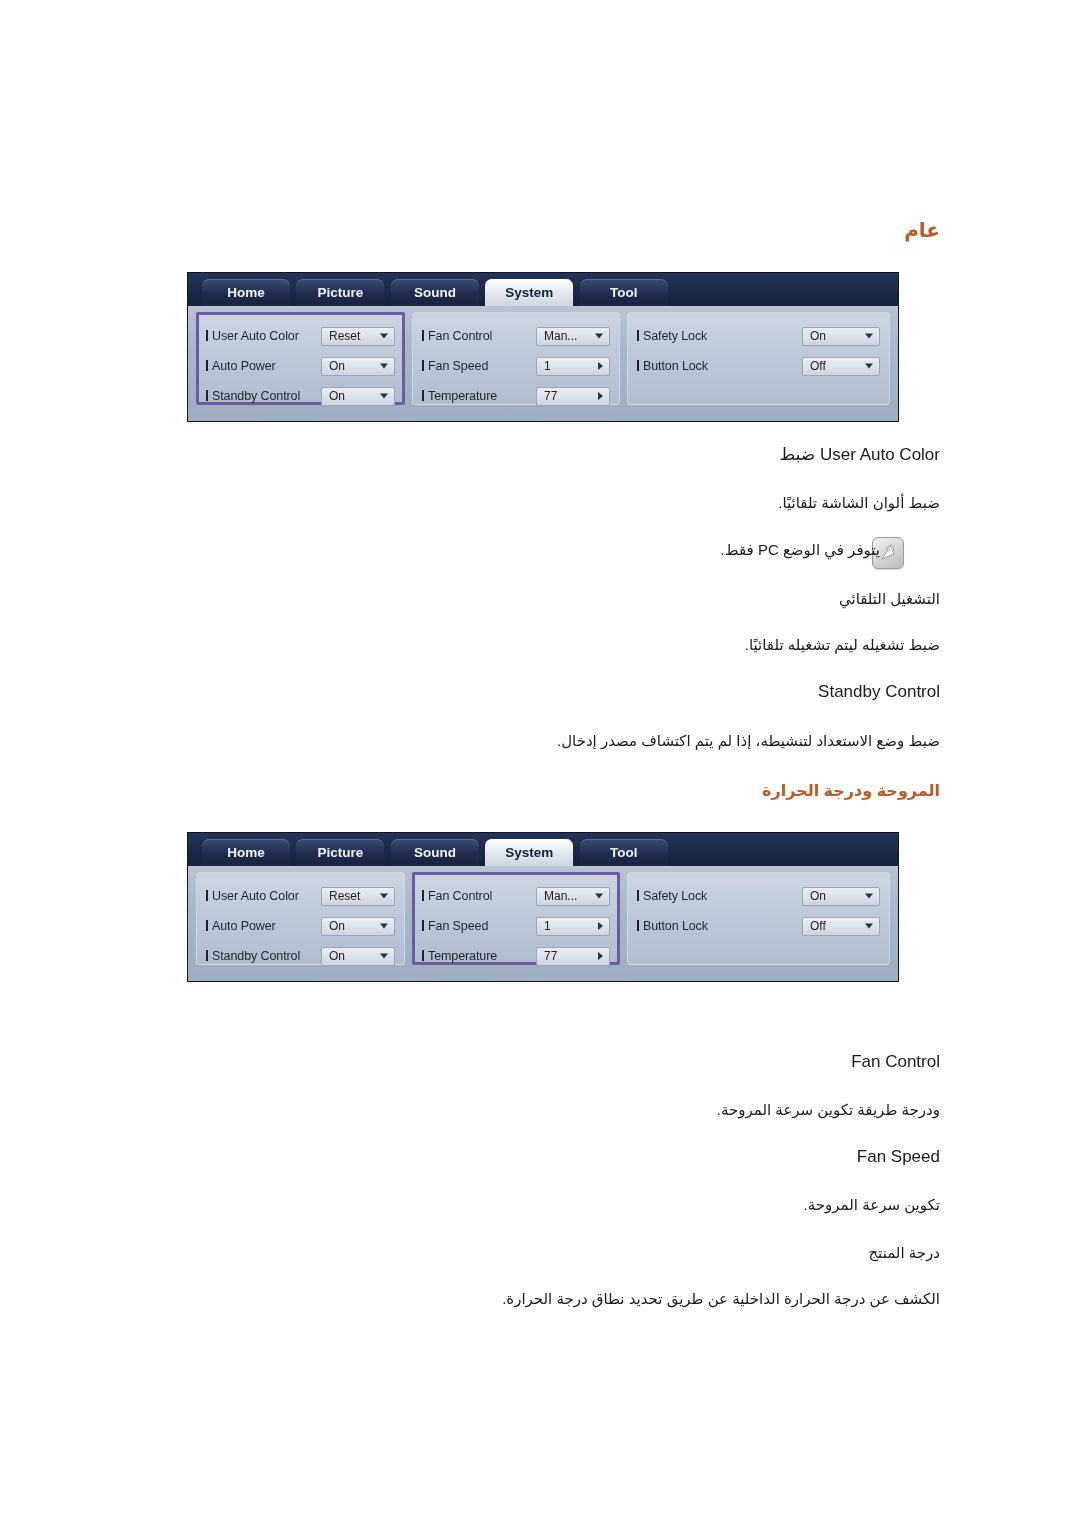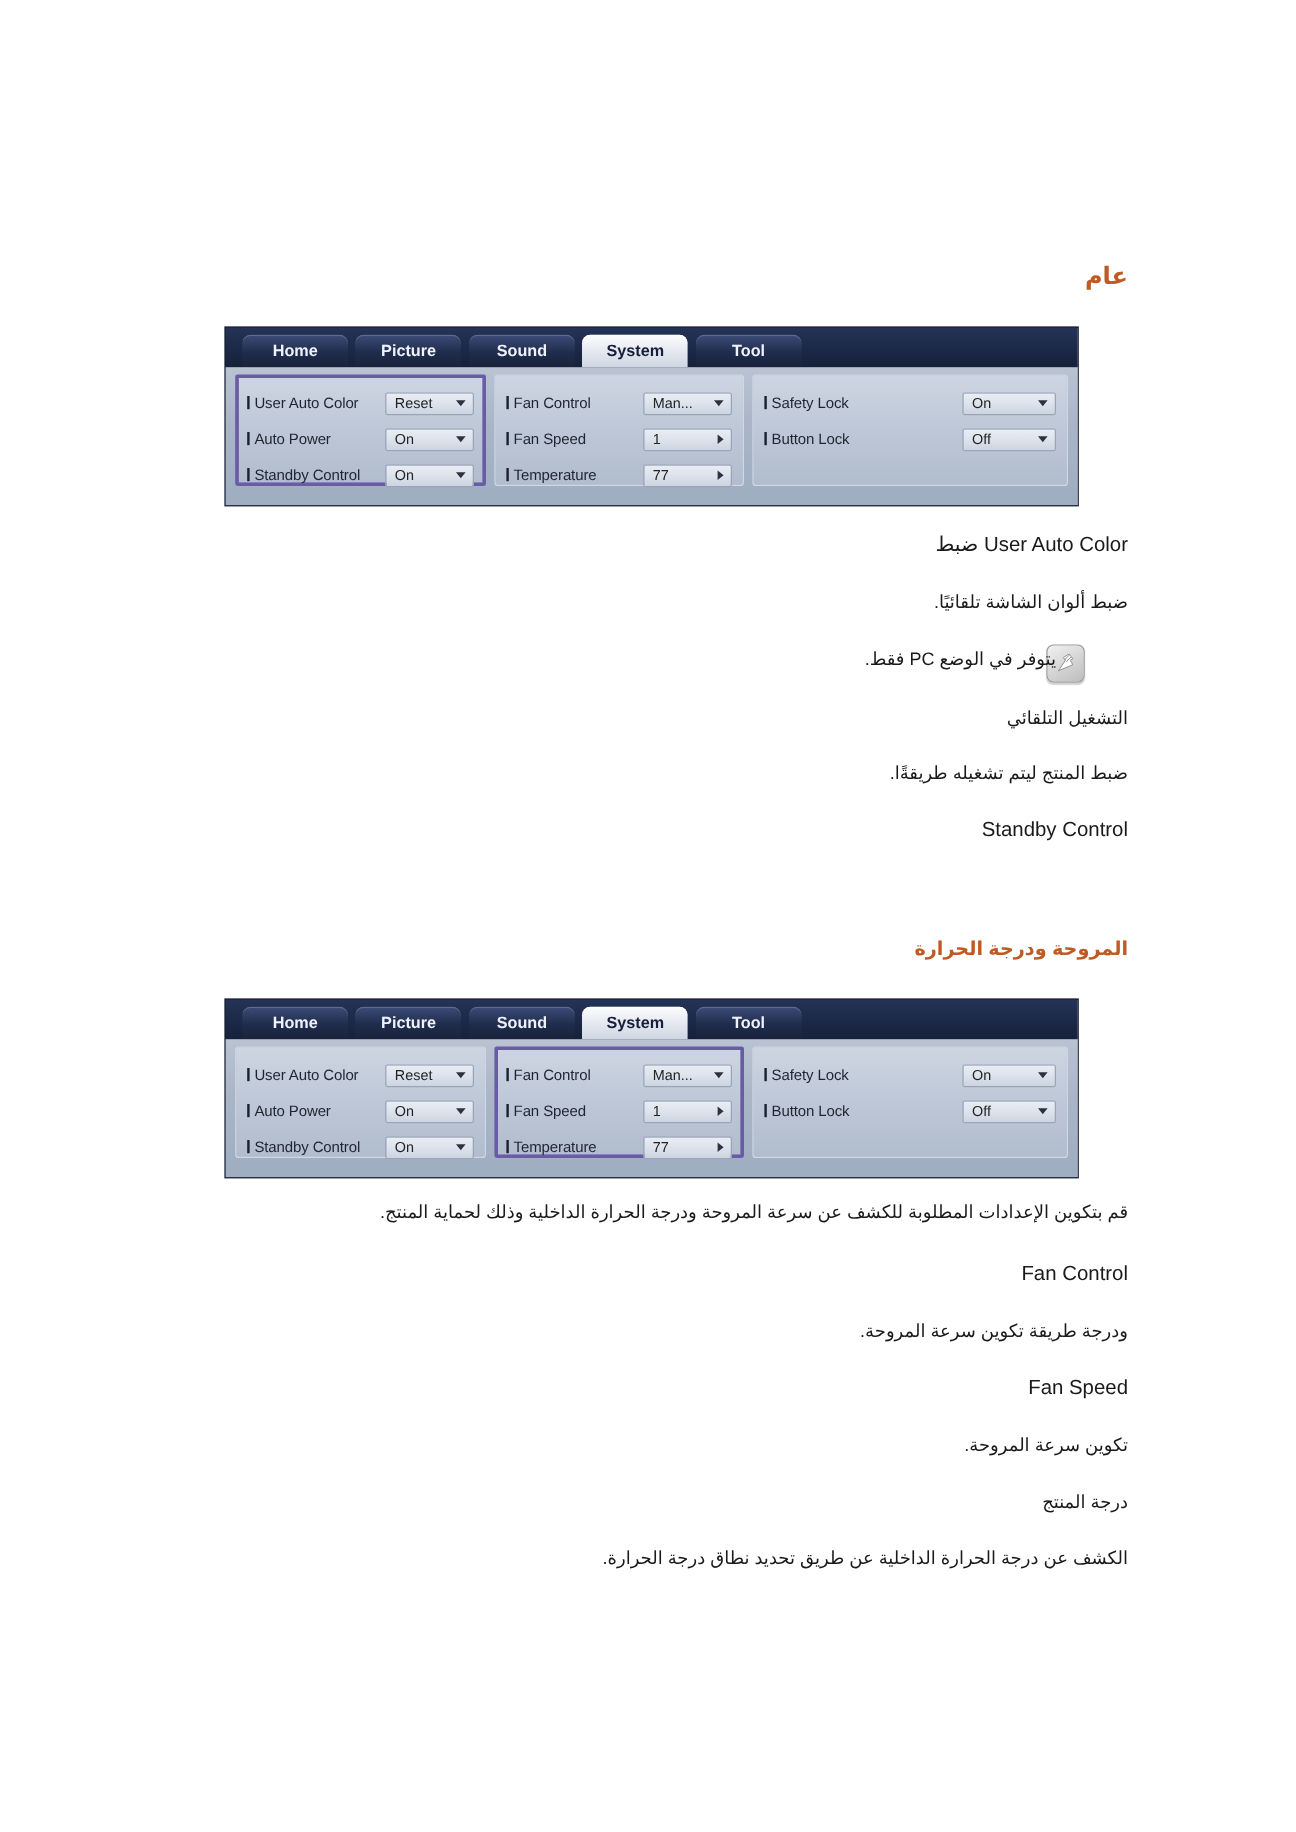--- a/index.html
+++ b/index.html
@@ -261,24 +261,25 @@
     <svg width="24" height="24" viewBox="0 0 24 24" aria-hidden="true">
       <path d="M6 18 L12 9 L10 7 L15 4 L18 8 L16 9 L18 13 Z" fill="#ffffff" stroke="#8d8d8d" stroke-width="0.8"></path>
       <path d="M11 9 L15 5 M12.5 10.5 L16.5 6.5" stroke="#8d8d8d" stroke-width="0.8" fill="none"></path>
     </svg>
   </div>
 
   <div class="txt ar" style="right:200px; top:539px;">يتوفر في الوضع PC فقط.</div>
 
   <div class="txt ar" style="right:140px; top:588px;">التشغيل التلقائي</div>
 
-  <div class="txt ar" style="right:140px; top:634px;">ضبط المنتج ليتم تشغيله طريقةًا.</div>
+  <div class="txt ar" style="right:140px; top:634px;">ضبط تشغيله ليتم تشغيله تلقائيًا.</div>
 
   <div class="txt en" style="right:140px; top:682px;">Standby Control</div>
 
+  <div class="txt ar" style="right:140px; top:730px;">ضبط وضع الاستعداد لتنشيطه، إذا لم يتم اكتشاف مصدر إدخال.</div>
 
   <div class="section-heading" id="heading-fan">المروحة ودرجة الحرارة</div>
 
   <div class="osd" id="osd-fan">
     <div class="osd-tabs">
       <div class="osd-tab">Home</div>
       <div class="osd-tab">Picture</div>
       <div class="osd-tab">Sound</div>
       <div class="osd-tab active">System</div>
       <div class="osd-tab">Tool</div>
@@ -323,21 +324,20 @@
         <div class="osd-row">
           <span class="osd-label"><span class="bullet"></span><span>Button Lock</span></span>
           <span class="osd-field wide"><span>Off</span><i class="arrow down"></i></span>
         </div>
         <div class="osd-row"></div>
       </div>
 
     </div>
   </div>
 
-  <div class="txt ar" style="right:140px; top:1000px; width:790px;">قم بتكوين الإعدادات المطلوبة للكشف عن سرعة المروحة ودرجة الحرارة الداخلية وذلك لحماية المنتج.</div>
 
   <div class="txt en" style="right:140px; top:1052px;">Fan Control</div>
 
   <div class="txt ar" style="right:140px; top:1099px;">ودرجة طريقة تكوين سرعة المروحة.</div>
 
   <div class="txt en" style="right:140px; top:1147px;">Fan Speed</div>
 
   <div class="txt ar" style="right:140px; top:1194px;">تكوين سرعة المروحة.</div>
 
   <div class="txt ar" style="right:140px; top:1242px;">درجة المنتج</div>

